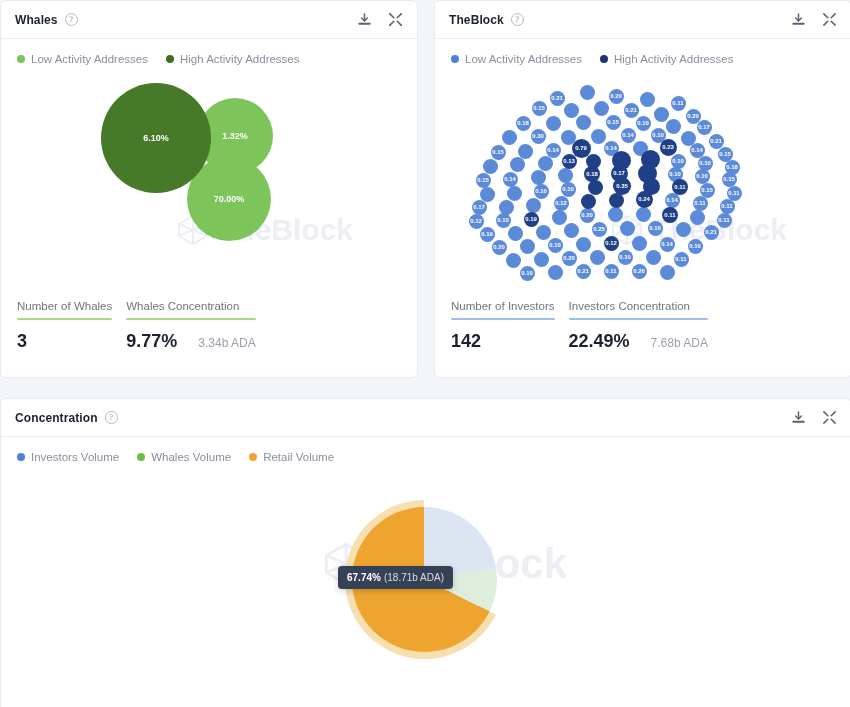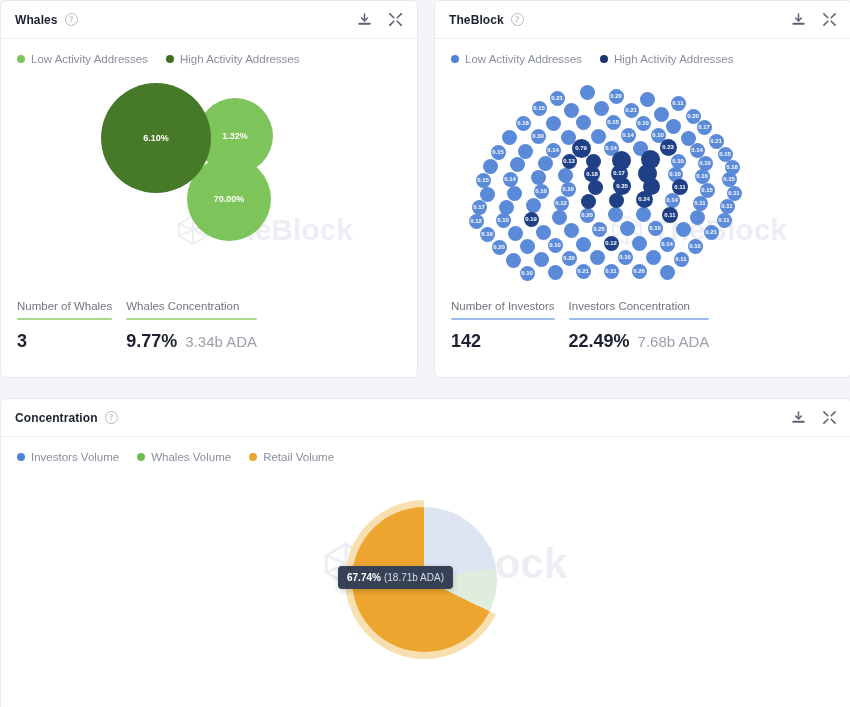--- a/index.html
+++ b/index.html
@@ -96,21 +96,21 @@
 
   
   .stats { display: flex; padding: 16px 16px 0 16px; gap: 6px; }
   .stat { padding-right: 8px; }
   .stat-label {
     font-size: 11.5px; color: #70757f; padding-bottom: 6px;
     display: inline-block;
   }
   .stat-rule { height: 2px; border-radius: 2px; margin-bottom: 11px; }
   .stat-value { font-size: 18px; font-weight: bold; color: #1c2230; }
-  .stat-sub { font-size: 15px; color: #9a9fab; font-weight: normal; margin-left: 8px; }
+  .stat-sub { font-size: 12px; color: #9a9fab; font-weight: normal; margin-left: 21px; }
 
   
   .pie-wrap { position: absolute; left: 352px; top: 507px; width: 145px; height: 145px; }
   .pie-glow {
     position: absolute; left: -7px; top: -7px; width: 159px; height: 159px;
     border-radius: 50%;
   }
   .pie {
     position: absolute; left: 0; top: 0; width: 145px; height: 145px;
     border-radius: 50%;

